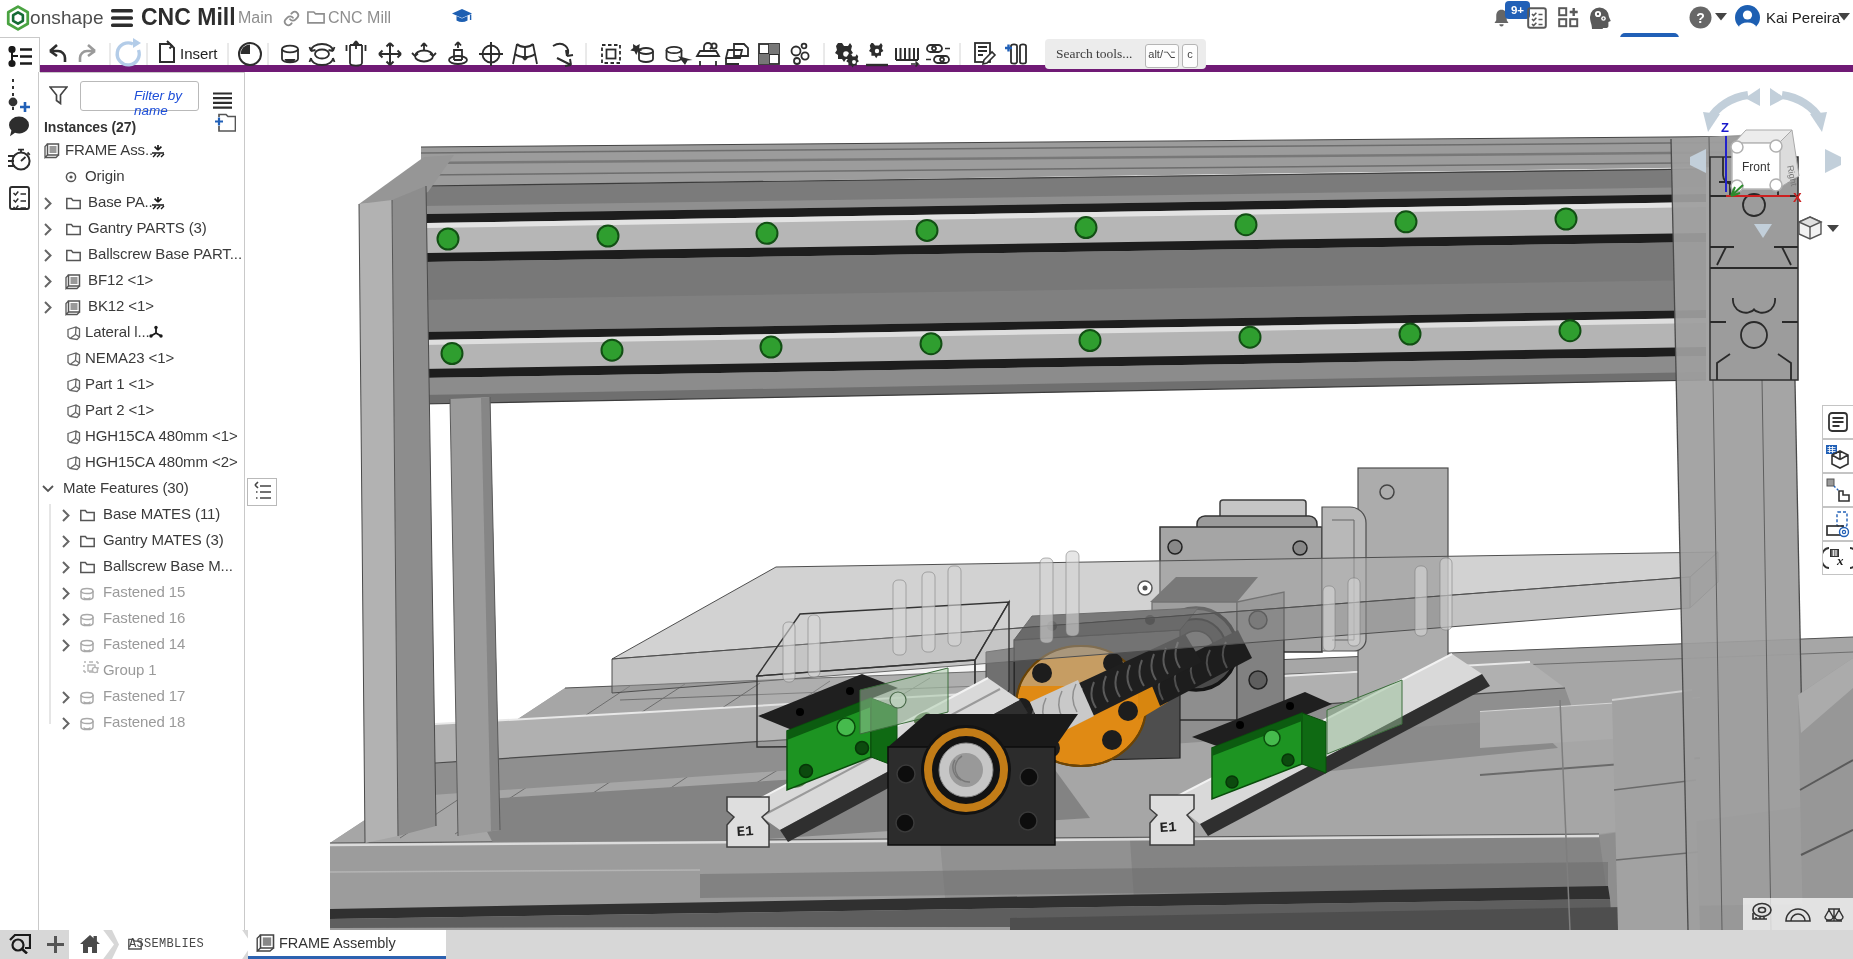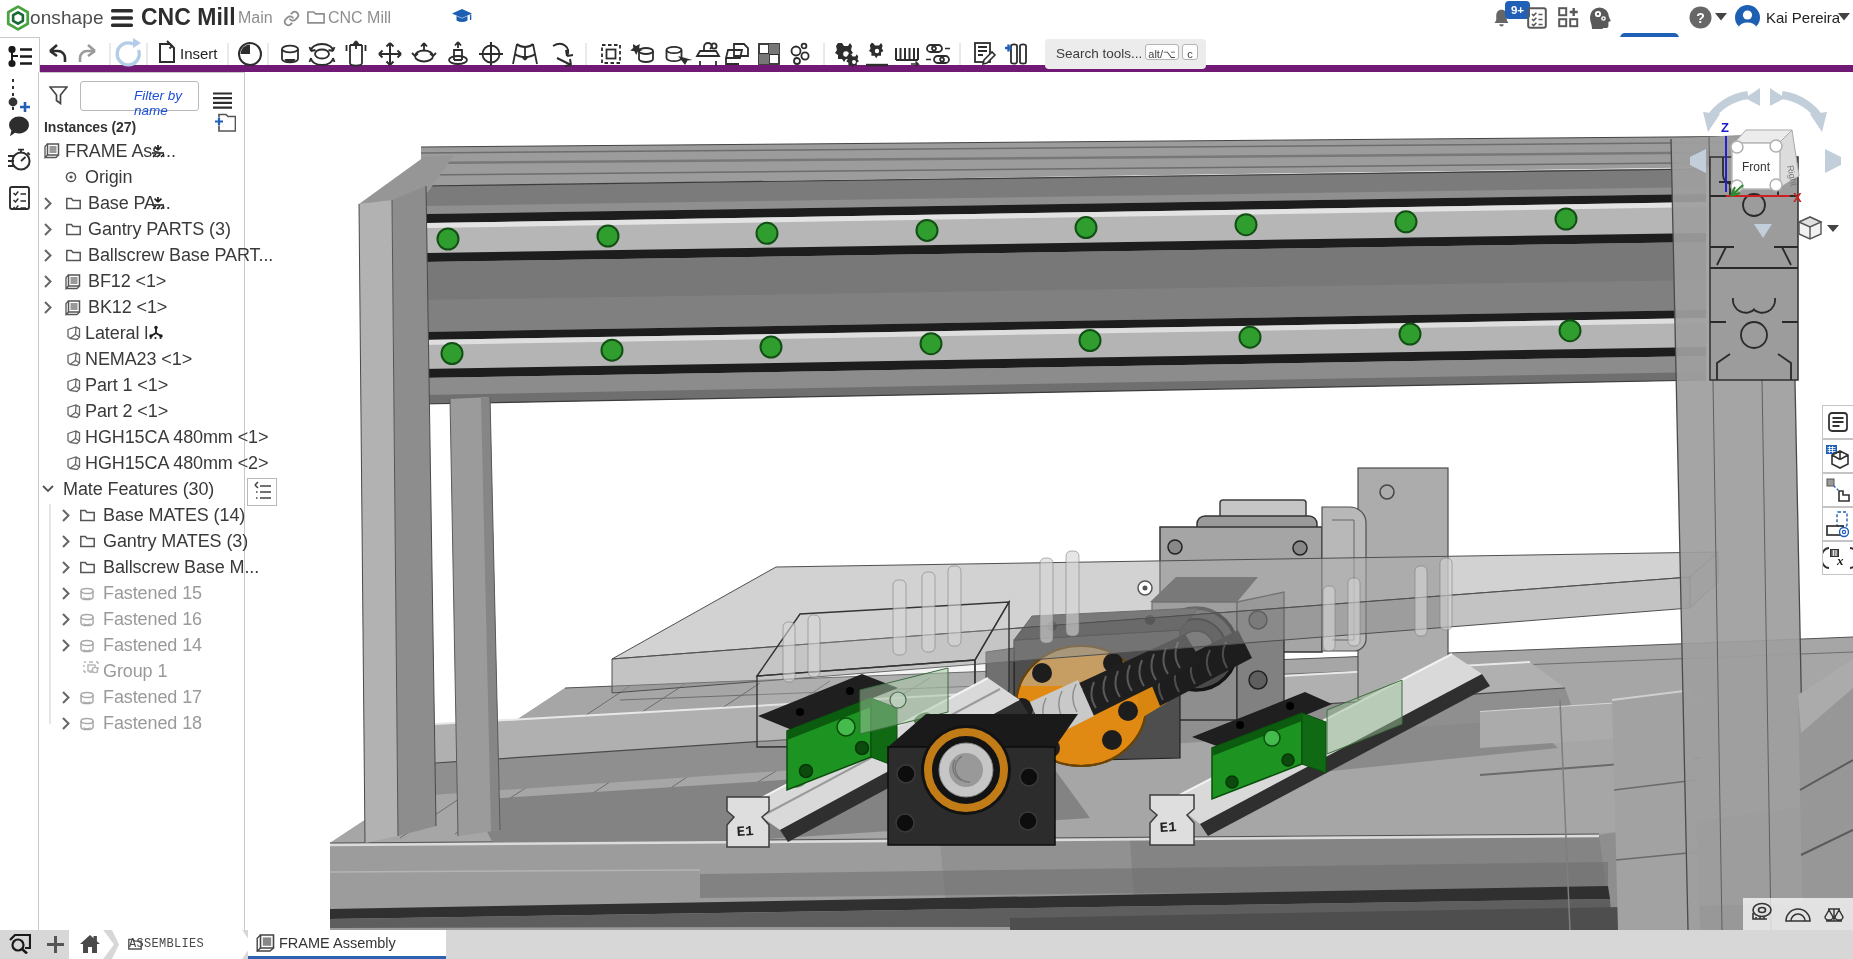--- a/index.html
+++ b/index.html
@@ -8,31 +8,31 @@
 #app { position:relative; width:1853px; height:959px; }
 .abs { position:absolute; }
 
 #header { position:absolute; left:0; top:0; width:1853px; height:37px; background:#fff; }
 #hdr-title { position:absolute; left:141px; top:4px; font-size:23px; font-weight:bold; color:#2d2d2d; }
 #hdr-main { position:absolute; left:238px; top:9px; font-size:16px; color:#8e8e8e; }
 #hdr-doc { position:absolute; left:328px; top:9px; font-size:16px; color:#8e8e8e; }
 
 #toolbar { position:absolute; left:0; top:37px; width:1853px; height:35px; background:#fff; border-bottom:7px solid #701a75; }
 #searchbox { position:absolute; left:1045px; top:2px; width:161px; height:30px; background:#ececec; border-radius:4px; }
-#searchbox .stxt { position:absolute; left:11px; top:7px; font-size:13.5px; color:#3c3c3c; }
-.kbd { position:absolute; top:5px; height:16px; border:1px solid #b5b5b5; border-radius:3px; background:#fdfdfd; font-size:11px; color:#444; text-align:center; line-height:18px; }
+#searchbox .stxt { position:absolute; left:11px; top:7px; font-size:13.5px; color:#3c3c3c;font-family:Liberation Serif, serif; }
+.kbd { position:absolute; top:5px; height:24px; border:1px solid #b5b5b5; border-radius:3px; background:#fdfdfd; font-size:11px; color:#444; text-align:center; line-height:18px; }
 
 #lstrip { position:absolute; left:0; top:37px; width:39px; height:893px; background:#fff; border-right:1px solid #c9c9c9; }
 #lstrip-active { position:absolute; left:0; top:37px; width:40px; height:35px; background:#fff; border:1px solid #c9c9c9; border-left:none; border-bottom:none; z-index:5; }
 
 #panel { position:absolute; left:40px; top:72px; width:205px; height:858px; background:#fff; border-right:1px solid #c9c9c9; border-top:1px solid #c9c9c9; }
 #filterbox { position:absolute; left:40px; top:8px; width:119px; height:30px; border:1px solid #b9b9b9; border-radius:3px; }
 #filterbox span { position:absolute; left:9px; top:6px; font-style:italic; color:#1d4ed8; font-size:13.5px;margin-left:44px; }
 .ptitle { position:absolute; left:4px; font-size:14px; font-weight:bold; color:#333; letter-spacing:-0.1px; }
-.trow { position:absolute; height:26px; font-size:18px; color:#3a3a3a; white-space:nowrap; letter-spacing:-0.1px; }
+.trow { position:absolute; height:26px; font-size:15px; color:#3a3a3a; white-space:nowrap; letter-spacing:-0.1px; }
 .trow.gray { color:#9a9a9a; }
 
 #bbar { position:absolute; left:0; top:930px; width:1853px; height:29px; background:#d7d7d7; }
 #btab-home { position:absolute; left:69px; top:0; width:45px; height:29px; background:#fff; clip-path:polygon(0% 0%, 76% 0%, 100% 50%, 76% 100%, 0% 100%); }
 #btab-asm { position:absolute; left:112px; top:0; width:140px; height:29px; background:#fff; clip-path:polygon(0% 0%, 93% 0%, 100% 50%, 93% 100%, 0% 100%, 5% 50%); }
 #btab-asm span { position:absolute; left:17px; top:7px; font-size:12px; color:#474747; letter-spacing:0.3px;font-family:Liberation Mono, monospace;}
 #btab-frame { position:absolute; left:248px; top:0; width:198px; height:29px; background:#fff; border-bottom:3px solid #2c62b0;text-align:center; }
 #btab-frame span { position:absolute; left:31px; top:5px; font-size:14.5px; color:#333; }
 
 #viewport { position:absolute; left:245px; top:72px; width:1608px; height:858px; background:#fff; overflow:hidden; }
@@ -714,21 +714,21 @@
       <div class="trow" style="left:48px;top:172px">Ballscrew Base PART...</div>
       <div class="trow" style="left:48px;top:198px">BF12 &lt;1&gt;</div>
       <div class="trow" style="left:48px;top:224px">BK12 &lt;1&gt;</div>
       <div class="trow" style="left:45px;top:250px">Lateral l...</div>
       <div class="trow" style="left:45px;top:276px">NEMA23 &lt;1&gt;</div>
       <div class="trow" style="left:45px;top:302px">Part 1 &lt;1&gt;</div>
       <div class="trow" style="left:45px;top:328px">Part 2 &lt;1&gt;</div>
       <div class="trow" style="left:45px;top:354px">HGH15CA 480mm &lt;1&gt;</div>
       <div class="trow" style="left:45px;top:380px">HGH15CA 480mm &lt;2&gt;</div>
       <div class="trow" style="left:23px;top:406px">Mate Features (30)</div>
-      <div class="trow" style="left:63px;top:432px">Base MATES (14)</div>
+      <div class="trow" style="left:63px;top:432px">Base MATES (11)</div>
       <div class="trow" style="left:63px;top:458px">Gantry MATES (3)</div>
       <div class="trow" style="left:63px;top:484px">Ballscrew Base M...</div>
       <div class="trow gray" style="left:63px;top:510px">Fastened 15</div>
       <div class="trow gray" style="left:63px;top:536px">Fastened 16</div>
       <div class="trow gray" style="left:63px;top:562px">Fastened 14</div>
       <div class="trow gray" style="left:63px;top:588px">Group 1</div>
       <div class="trow gray" style="left:63px;top:614px">Fastened 17</div>
       <div class="trow gray" style="left:63px;top:640px">Fastened 18</div>
     </div>
   </div>

